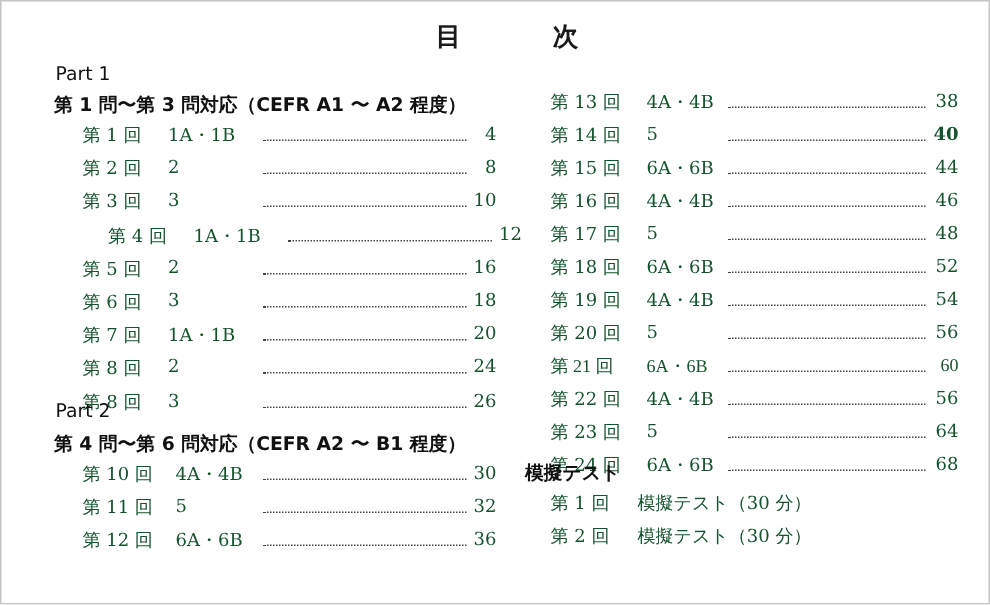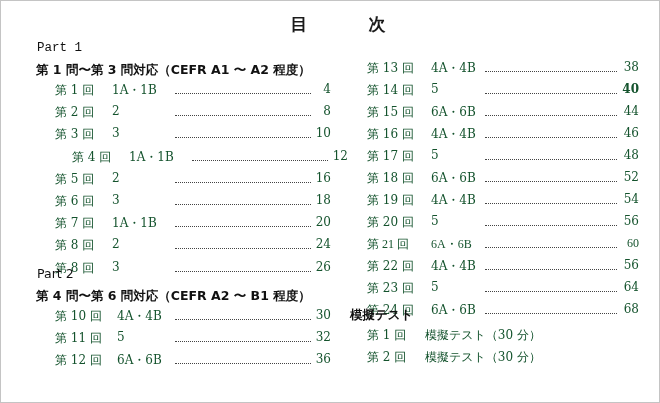--- a/index.html
+++ b/index.html
@@ -48,21 +48,21 @@
   }
   .row .pg { position: absolute; text-align: right; width: 30px; }
 </style>
 </head>
 <body>
 
 <div class="page">
   <div class="title">目　次</div>
 
   <div class="col col-left">
-    <div class="heading part" style="top:40px;font-family:Liberation Mono, monospace;">Part 1</div>
+    <div class="heading part" style="top:40px;">Part 1</div>
     <div class="heading sect" style="top:61px; left:-1px;">第 1 問〜第 3 問対応（CEFR A1 〜 A2 程度）</div>
 
     <div id="p1rows">
         <div class="row" style="top: 81px; left: 18px; width: 276px;">
           <span class="num">第 1 回</span>
           <span class="label" style="left: 57px;">1A・1B</span>
           <span class="leader" style="left: 120px; width: 136px;"></span>
           <span class="pg" style="left: 246px;">4</span>
         </div>
         <div class="row" style="top: 103.2px; left: 18px; width: 276px;">

